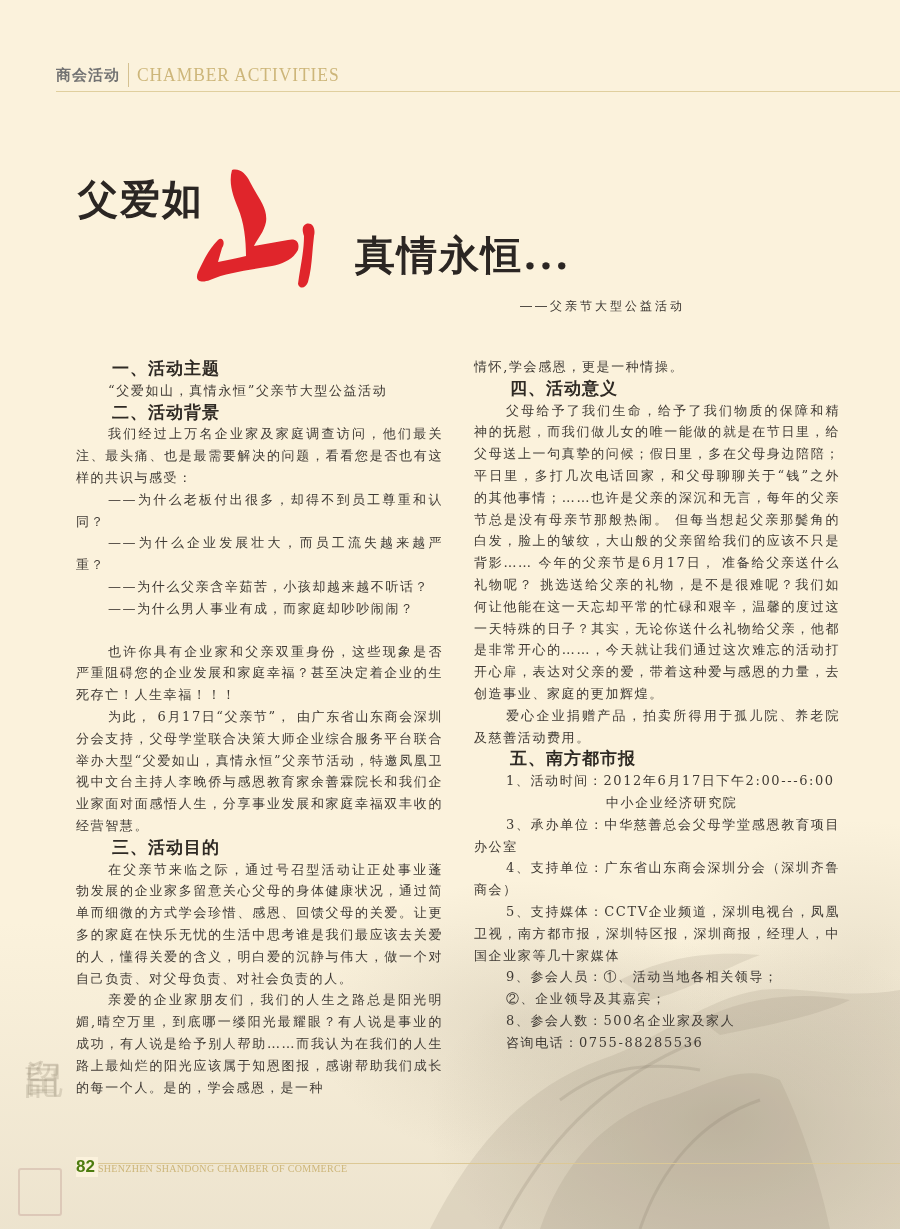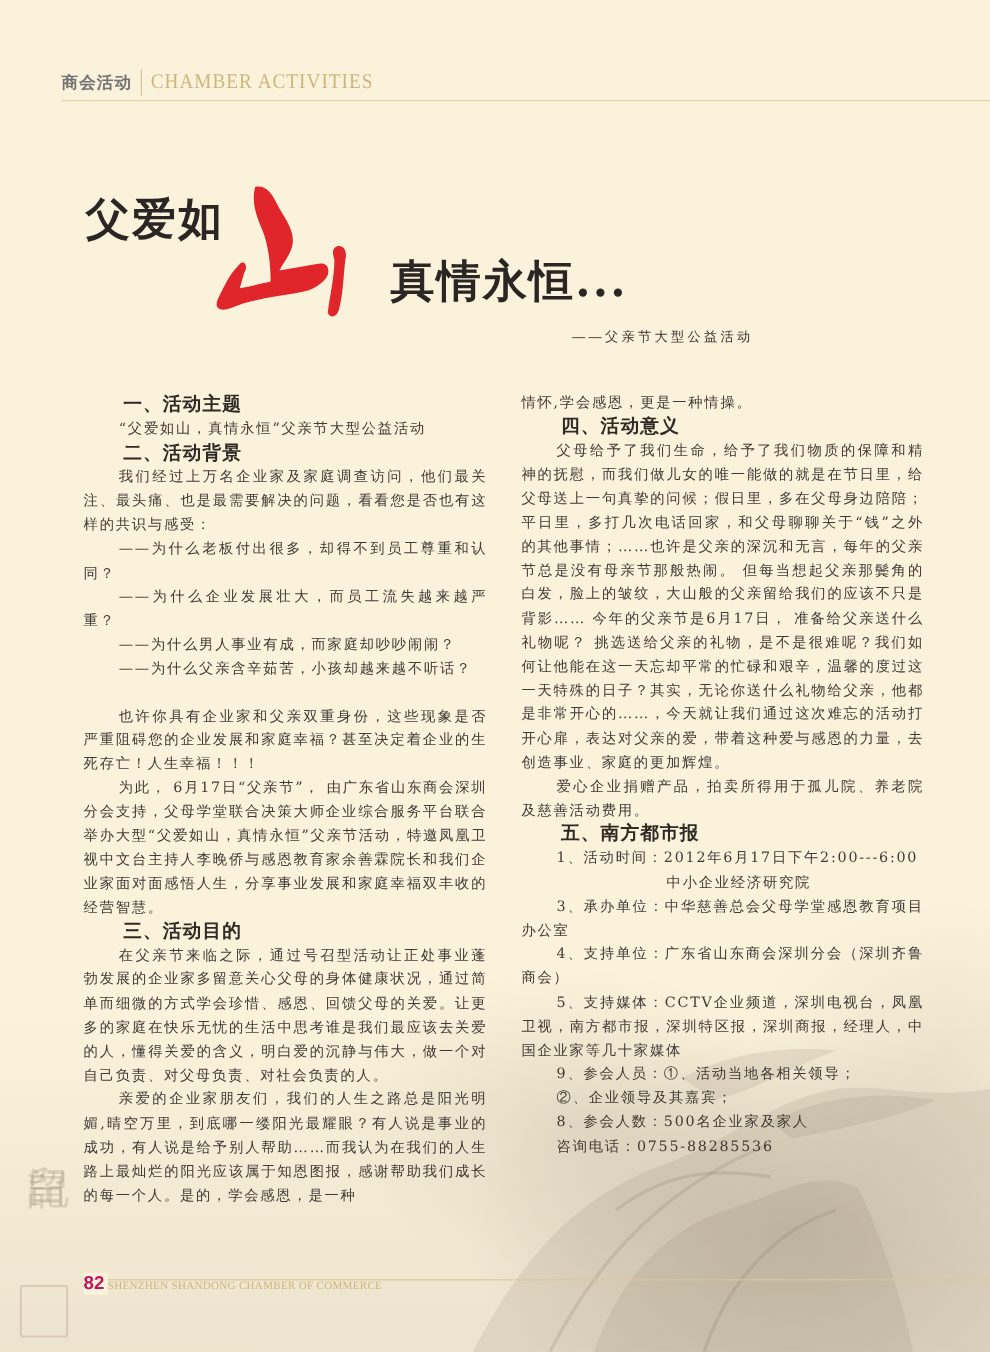--- a/index.html
+++ b/index.html
@@ -79,21 +79,21 @@
   
   .footer-rule {
     position: absolute; left: 76px; right: 0; top: 1163px; height: 1px;
     background: #dcc895;
   }
   .footer {
     position: absolute; left: 76px; top: 1157px; display: flex; align-items: baseline;
   }
   .page-num {
     font-family: "Liberation Sans", sans-serif; font-size: 17px; font-weight: bold;
-    color: #be185d; background: #fbf2dc; padding-right: 3px;
+    color: #4d7c0f; background: #fbf2dc; padding-right: 3px;
   }
   .footer-pub {
     font-family: "Liberation Serif", serif; font-size: 10px; color: #cdb67a;
     letter-spacing: 0.3px; background: transparent;
   }
   .seal {
     position: absolute; left: 18px; top: 1168px; width: 40px; height: 44px;
     border: 2px solid rgba(190,150,140,0.35); border-radius: 3px;
   }
   .calligraphy {
@@ -138,22 +138,22 @@
 <div class="title-b">真情永恒...</div>
 <div class="subtitle">——父亲节大型公益活动</div>
 
 <div class="col col-left">
   <p class="h">一、活动主题</p>
   <p class="ind2">“父爱如山，真情永恒”父亲节大型公益活动</p>
   <p class="h">二、活动背景</p>
   <p class="ind">我们经过上万名企业家及家庭调查访问，他们最关注、最头痛、也是最需要解决的问题，看看您是否也有这样的共识与感受：</p>
   <p class="ind">——为什么老板付出很多，却得不到员工尊重和认同？</p>
   <p class="ind">——为什么企业发展壮大，而员工流失越来越严重？</p>
+  <p class="ind">——为什么父亲含辛茹苦，小孩却越来越不听话？</p>
   <p class="ind">——为什么男人事业有成，而家庭却吵吵闹闹？</p>
-  <p class="ind">——为什么父亲含辛茹苦，小孩却越来越不听话？</p>
   <div class="gap"></div>
   <p class="ind">也许你具有企业家和父亲双重身份，这些现象是否严重阻碍您的企业发展和家庭幸福？甚至决定着企业的生死存亡！人生幸福！！！</p>
   <p class="ind">为此， 6月17日“父亲节”， 由广东省山东商会深圳分会支持，父母学堂联合决策大师企业综合服务平台联合举办大型“父爱如山，真情永恒”父亲节活动，特邀凤凰卫视中文台主持人李晚侨与感恩教育家余善霖院长和我们企业家面对面感悟人生，分享事业发展和家庭幸福双丰收的经营智慧。</p>
   <p class="h">三、活动目的</p>
   <p class="ind">在父亲节来临之际，通过号召型活动让正处事业蓬勃发展的企业家多留意关心父母的身体健康状况，通过简单而细微的方式学会珍惜、感恩、回馈父母的关爱。让更多的家庭在快乐无忧的生活中思考谁是我们最应该去关爱的人，懂得关爱的含义，明白爱的沉静与伟大，做一个对自己负责、对父母负责、对社会负责的人。</p>
   <p class="ind">亲爱的企业家朋友们，我们的人生之路总是阳光明媚,晴空万里，到底哪一缕阳光最耀眼？有人说是事业的成功，有人说是给予别人帮助……而我认为在我们的人生路上最灿烂的阳光应该属于知恩图报，感谢帮助我们成长的每一个人。是的，学会感恩，是一种</p>
 </div>
 
 <div class="col col-right">
   <p>情怀,学会感恩，更是一种情操。</p>

